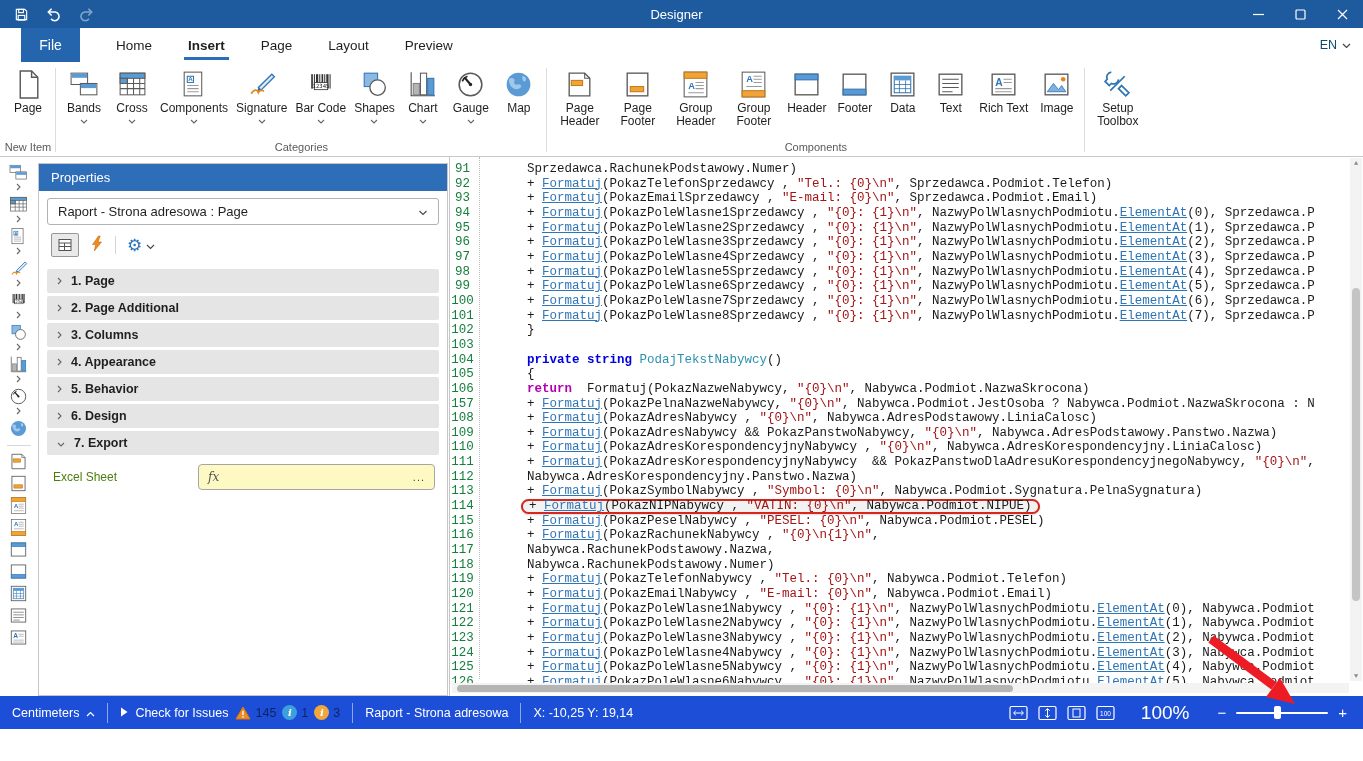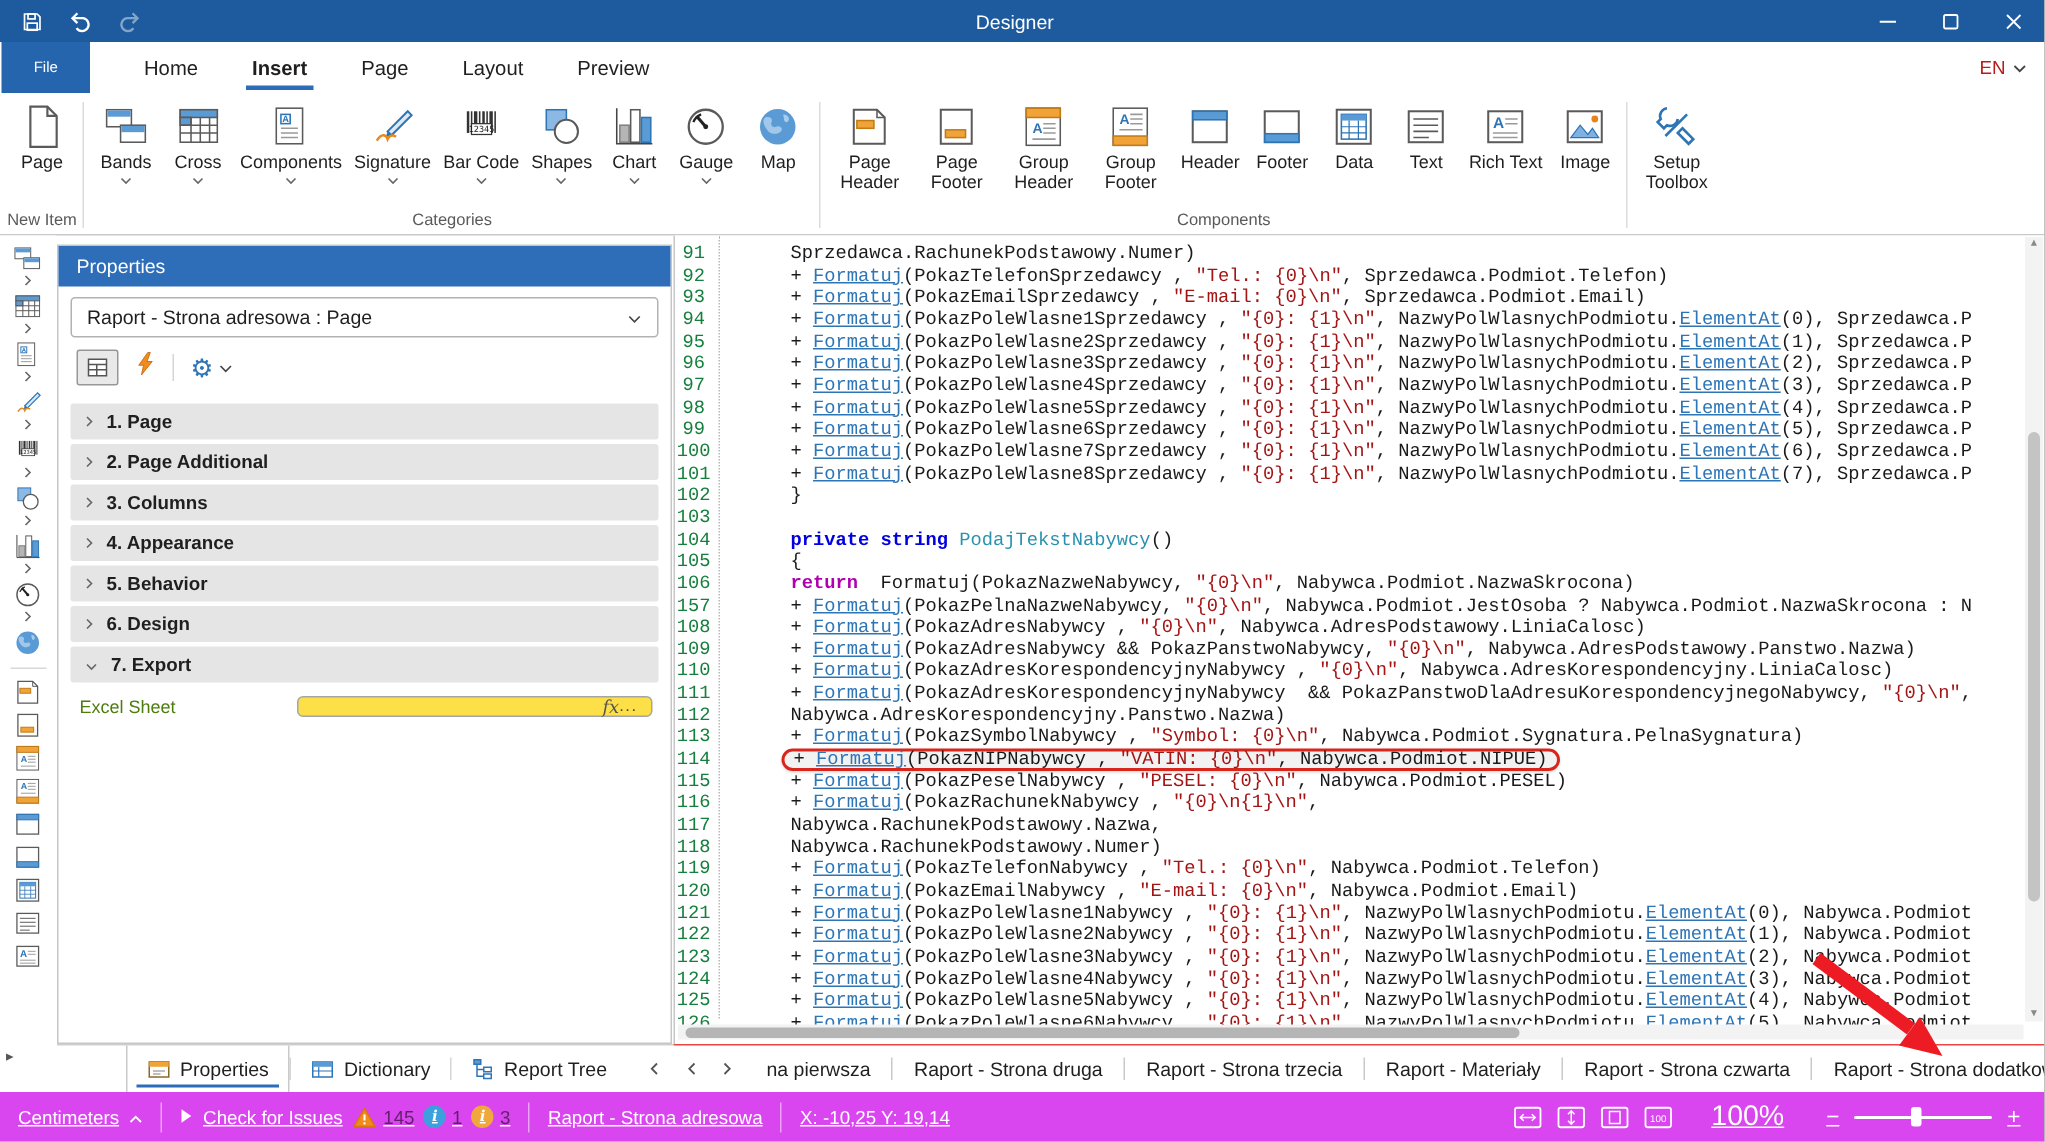--- a/index.html
+++ b/index.html
@@ -10,26 +10,26 @@
   
   #titlebar { position:absolute; left:0; top:0; width:1363px; height:28px; background:#1e5b9e; display:flex; align-items:center; }
   .qat { display:flex; gap:16px; padding-left:14px; width:120px; align-items:center; }
   .qat .ic { display:flex; align-items:center; cursor:pointer; }
   #win-title { flex:1; text-align:center; color:#fff; font-size:13px; }
   .winctrls { width:130px; display:flex; justify-content:flex-end; height:100%; }
   .winbtn { width:42px; height:100%; display:flex; align-items:center; justify-content:center; color:#fff; cursor:pointer; }
 
   
   #menurow { position:absolute; left:0; top:28px; width:1363px; height:34px; background:#fff; display:flex; align-items:stretch; }
-  #filebtn { width:59px; margin-left:1px; background:#2565ae; color:#fff; font-size:10px; display:flex; align-items:center; justify-content:center; cursor:pointer; }
+  #filebtn { width:59px; margin-left:21px; background:#2565ae; color:#fff; font-size:14px; display:flex; align-items:center; justify-content:center; cursor:pointer; }
   #menutabs { display:flex; padding-left:18px; }
   .menutab { padding:0 18px; display:flex; align-items:center; font-size:13.5px; color:#1f1f1f; position:relative; cursor:pointer; }
   .menutab.active { font-weight:bold; }
   .menutab.active::after { content:""; position:absolute; left:14px; right:14px; bottom:2px; height:3px; background:#2d6cb8; }
-  #lang { position:absolute; right:12px; top:28px; height:34px; display:flex; align-items:center; gap:5px; font-size:12.5px; color:#b91c1c; cursor:pointer; }
+  #lang { position:absolute; right:12px; top:28px; height:34px; display:flex; align-items:center; gap:5px; font-size:12.5px; color:#0c4a6e; cursor:pointer; }
 
   
   #ribbon { position:absolute; left:0; top:62px; width:1363px; height:95px; background:#fff; border-bottom:1px solid #c9c9c9; display:flex; }
   .rgroup { display:flex; flex-direction:column; position:relative; padding:0 4px; }
   .rgroup:not(:last-child)::after { content:""; position:absolute; right:0; top:6px; bottom:4px; width:1px; background:#dcdcdc; }
   .ritems { display:flex; flex:1; align-items:flex-start; }
   .rlabel { height:16px; line-height:14px; text-align:center; font-size:11px; color:#5a5a5a; }
   .ritem { min-width:48px; padding:2px 4px 0; display:flex; flex-direction:column; align-items:center; cursor:pointer; }
   .ricon { width:33px; height:33px; margin:4px 0 1px; }
   .ricon svg { width:100%; height:100%; }
@@ -52,21 +52,21 @@
   #props-select { margin:7px 8px 0; height:27px; border:1px solid #b2b2b2; border-radius:3px; display:flex; align-items:center; justify-content:space-between; padding:0 10px; font-size:13px; color:#1f1f1f; cursor:pointer; }
   #props-toolbar { display:flex; align-items:center; gap:11px; padding:8px 0 6px 12px; }
   #grid-btn { width:28px; height:24px; background:#e9e9e9; border:1px solid #979797; border-radius:2px; display:flex; align-items:center; justify-content:center; cursor:pointer; }
   .ptool-div { width:1px; height:18px; background:#d5d5d5; }
   #gear-btn { display:flex; align-items:center; gap:4px; cursor:pointer; }
   #gear-glyph { color:#2e75b6; font-size:17px; line-height:17px; }
   #sections { padding:6px 8px 0; }
   .sect { height:24px; background:#e5e5e5; border-radius:2px; margin-bottom:3px; display:flex; align-items:center; gap:9px; padding-left:10px; font-size:12.5px; font-weight:bold; color:#1f1f1f; cursor:pointer; }
   #export-row { display:flex; align-items:center; padding:6px 12px 0 14px; }
   #export-label { width:145px; font-size:12px; color:#4d7c0f; }
-  #fx-input { flex:1; height:14px; border:1px solid #a5a5a5; border-radius:4px; display:flex; align-items:center; justify-content:flex-end; padding:0 9px; cursor:text; background:#fde047; }
+  #fx-input { flex:1; height:26px; border:1px solid #a5a5a5; border-radius:4px; display:flex; align-items:center; justify-content:space-between; padding:0 9px; cursor:text; background:#fef9c3; }
   #fx-val { font-family:"DejaVu Serif", serif; font-style:italic; font-size:12px; color:#555; }
   #fx-more { font-size:11px; color:#444; letter-spacing:1px; cursor:pointer; }
 
   
   #props-tabs { position:absolute; left:38px; top:696px; width:411px; height:32px; background:#fff; border-top:1px solid #cfcfcf; display:flex; align-items:center; padding-left:46px; }
   .ptab { height:100%; display:flex; align-items:center; gap:6px; padding:0 13px; font-size:13px; color:#1f1f1f; position:relative; cursor:pointer; }
   .ptab .pticon svg { width:16px; height:16px; display:block; }
   .ptab.active { border:1px solid #c9c9c9; border-top:none; border-bottom:none; }
   .ptab.active::after { content:""; position:absolute; left:6px; right:6px; bottom:3px; height:2px; background:#2d6cb8; }
   .ptsep { width:1px; height:15px; background:#d5d5d5; }
@@ -93,21 +93,21 @@
   #hscroll { position:absolute; left:2px; right:14px; bottom:3px; height:10px; background:#f3f3f3; }
   #hthumb { position:absolute; left:5px; top:1.5px; width:556px; height:7px; background:#b5b5b5; border-radius:4px; cursor:pointer; }
 
   
   #sheettabs { position:absolute; left:449px; top:696px; width:914px; height:32px; background:#fff; border-top:1px solid #ef4444; display:flex; align-items:center; font-size:13px; color:#1f1f1f; }
   .snav { padding:0 9px; cursor:pointer; display:flex; align-items:center; }
   .stab { padding:0 14px; white-space:nowrap; cursor:pointer; }
   .ssep { width:1px; height:15px; background:#c9c9c9; flex:none; }
 
   
-  #statusbar { position:absolute; left:0; top:728px; width:1363px; height:33px; background:#d946ef; display:flex; align-items:center; color:#fff; font-size:12.5px;text-decoration:underline; }
+  #statusbar { position:absolute; left:0; top:696px; width:1363px; height:33px; background:#1d4ed8; display:flex; align-items:center; color:#fff; font-size:12.5px; }
   .ssec { display:flex; align-items:center; gap:7px; padding:0 12px; height:100%; cursor:pointer; }
   .sdiv { width:1px; height:20px; background:rgba(255,255,255,.5); flex:none; }
   .badge-num { color:rgba(0,0,0,.55); }
   .cbadge { width:15px; height:15px; border-radius:50%; color:#fff; font-size:10px; font-weight:bold; display:flex; align-items:center; justify-content:center; font-family:"DejaVu Serif",serif; font-style:italic; }
   #sright { margin-left:auto; display:flex; align-items:center; gap:10px; padding-right:16px; height:100%; }
   .vicon { cursor:pointer; display:flex; }
   #zoom-track { position:relative; width:92px; height:2px; background:#fff; border-radius:1px; cursor:pointer; }
   #zoom-thumb { position:absolute; left:38px; top:-5.5px; width:7px; height:13px; background:#fff; border-radius:2px; }
   .zbtn { font-size:15px; cursor:pointer; line-height:15px; }
 

